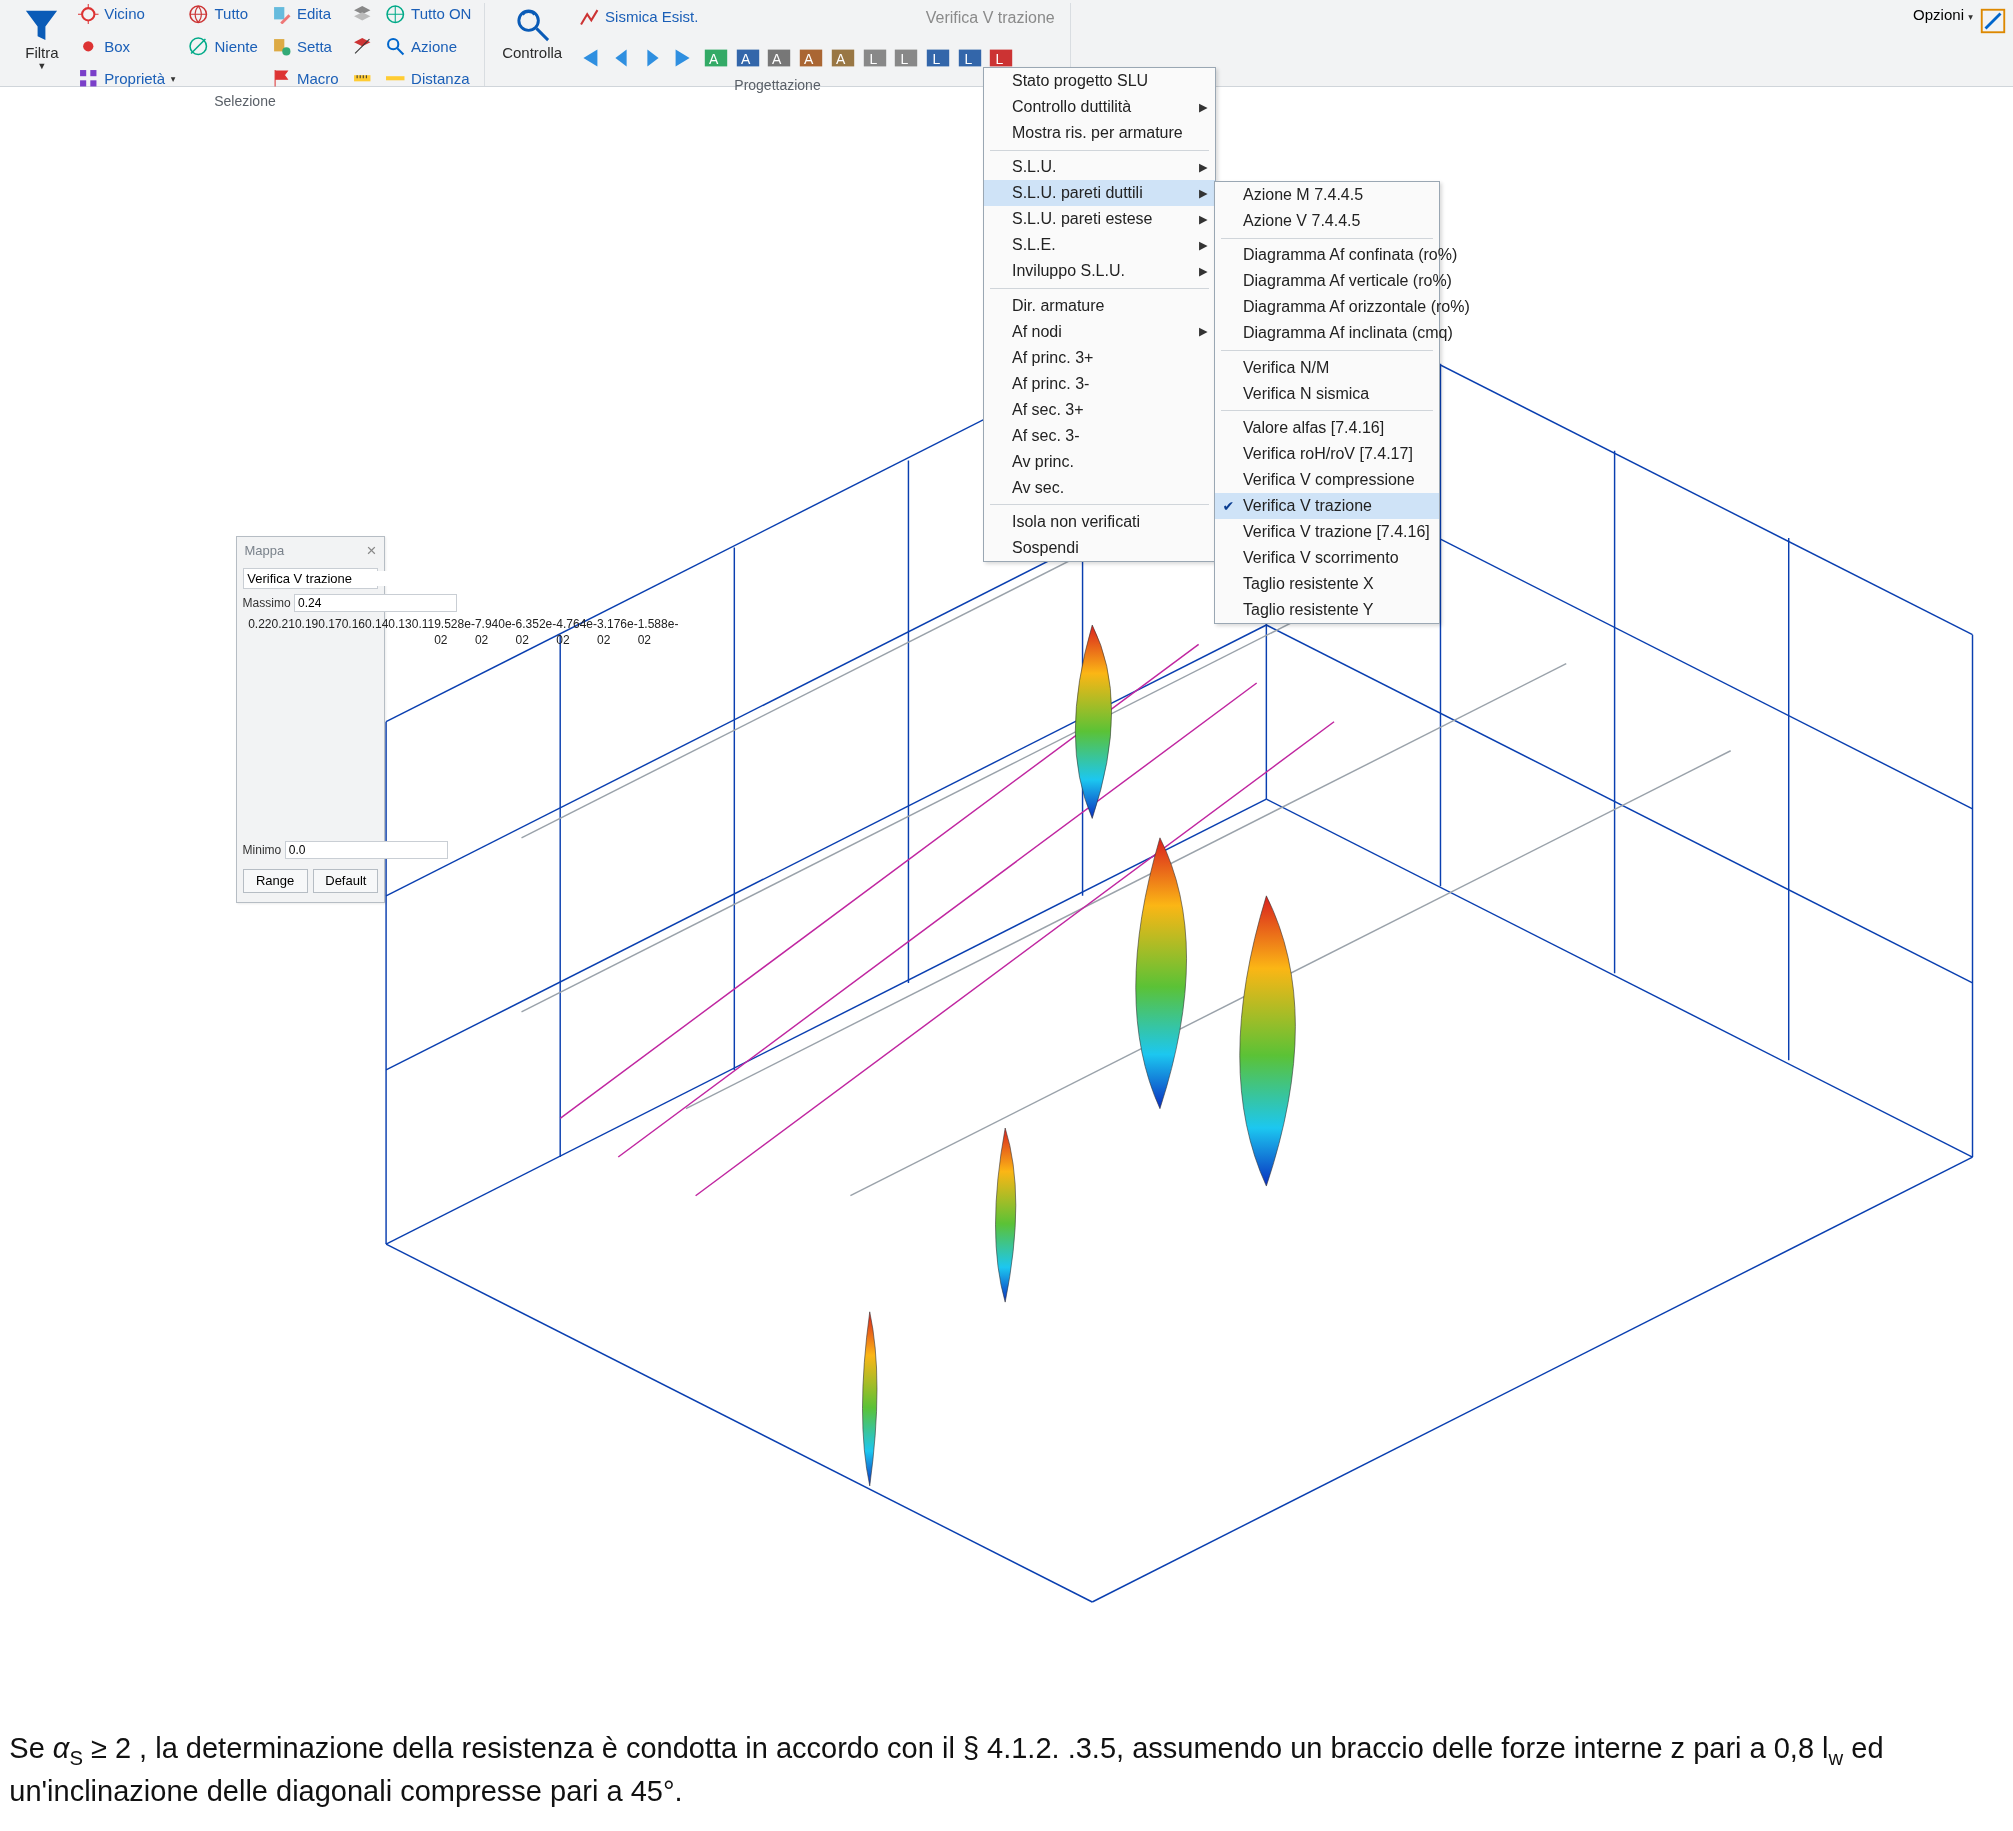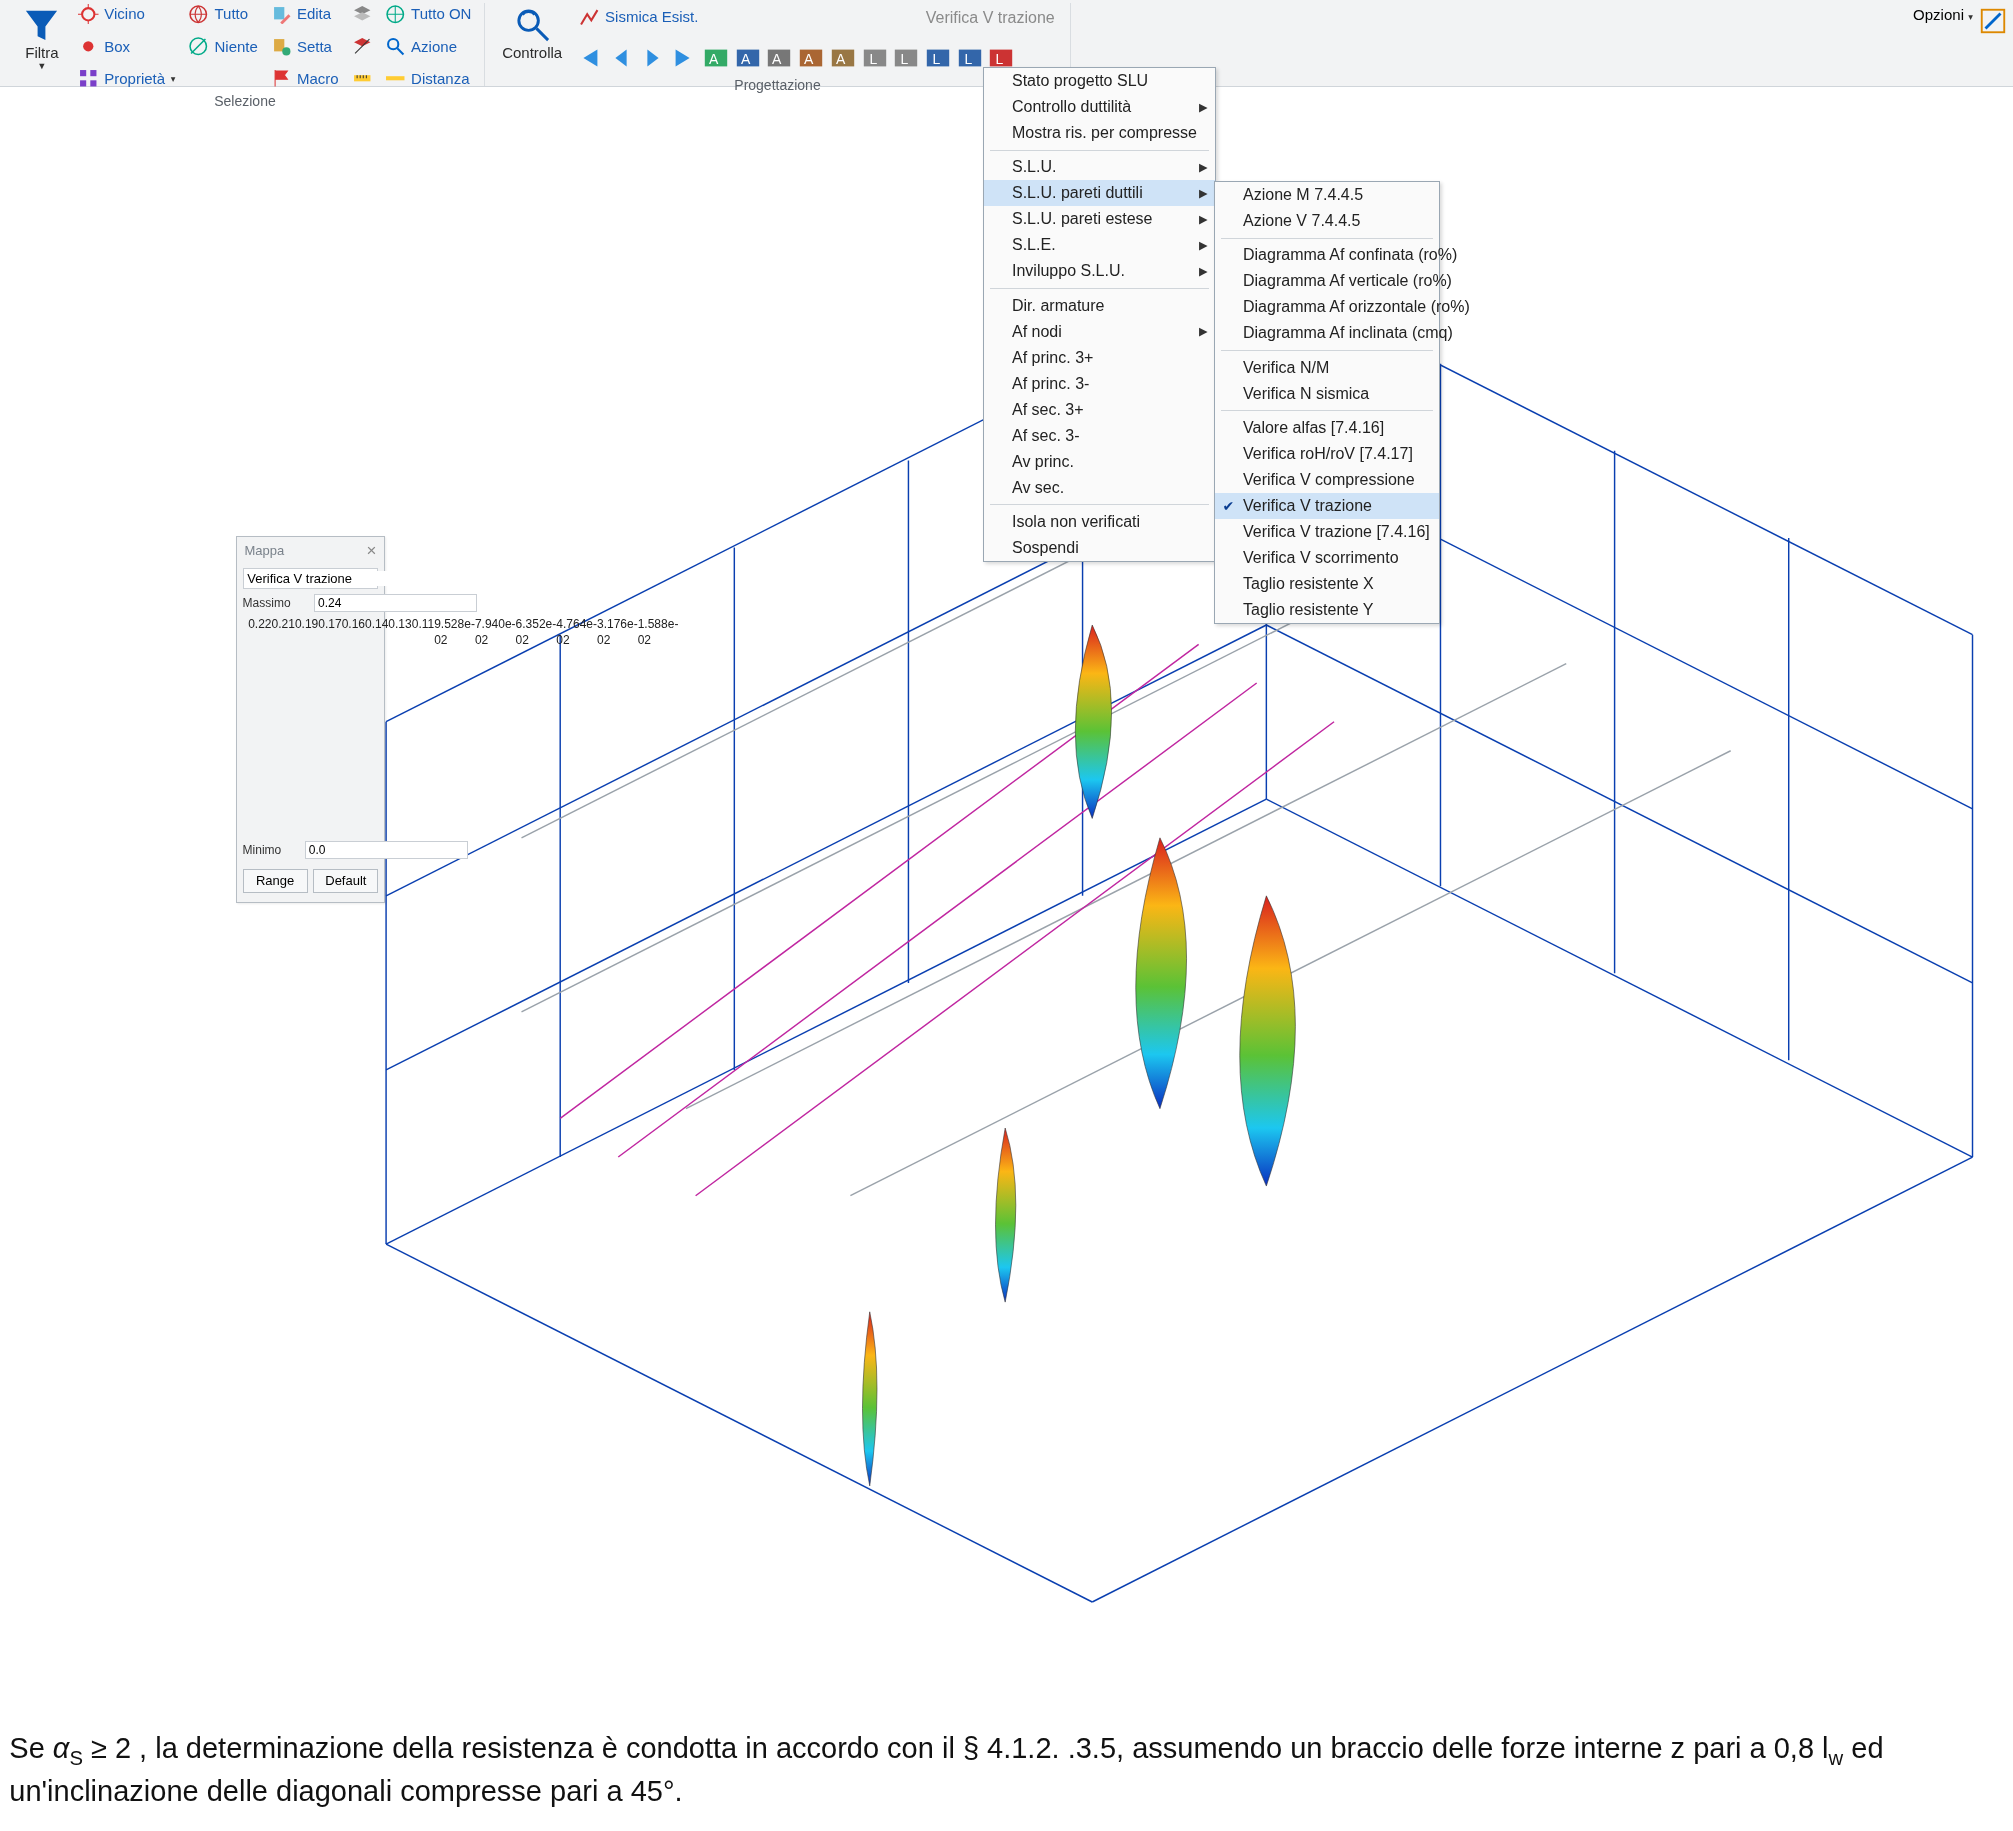--- a/index.html
+++ b/index.html
@@ -36,21 +36,21 @@
   .menu .mi .check { position:absolute; left:7.5px; font-size:14px; color:#0a3d91; }
 
   
   .legend { position:absolute; left:236px; top:536px; width:149px; background:#f2f3f4; border:0.9px solid #b6bdc4; font-size:13px; color:#333; box-shadow:0.9px 0.9px 1.9px rgba(0,0,0,.08);}
   .legend .titlebar { display:flex; justify-content:space-between; align-items:center; padding:3.7px 7.5px; color:#7a828b; }
   .legend .titlebar .close { cursor:pointer; font-size:17px; color:#888; }
   .legend .field { display:flex; align-items:center; background:#fff; border:0.9px solid #c9ced4; margin:3.7px 5.6px; height:20.5px; }
   .legend .field input { border:none; outline:none; flex:1; font-size:13px; padding:0 3.7px; }
   .legend .mmrow { display:flex; align-items:center; padding:1.9px 5.6px; gap:3.7px;}
   .legend .mmrow span { font-size:12px; color:#333; width:52px; }
-  .legend .mmrow input { flex:1; border:0.9px solid #c9ced4; font-size:12px; padding:0.9px 2.8px;margin-left:20px; }
+  .legend .mmrow input { flex:1; border:0.9px solid #c9ced4; font-size:12px; padding:0.9px 2.8px; }
   .legend .scale { display:flex; padding:1.9px 5.6px; }
   .legend .bar { width:17px; display:flex; flex-direction:column; }
   .legend .bar div { flex:1; }
   .legend .vals { display:flex; flex-direction:row; justify-content:space-between; padding-left:5.6px; font-size:12px; line-height:16px; color:#222;}
   .legend .btns { display:flex; gap:5.6px; padding:7.5px 5.6px 9.3px 5.6px; }
   .legend .btns button { flex:1; background:#f7f8f9; border:0.9px solid #b6bdc4; padding:3.7px 0; font-size:13px; cursor:pointer; }
 
   
   .viewport { position:absolute; left:270px; top:93px; right:2.8px; bottom:172px; overflow:hidden; }
   .viewport svg { width:100%; height:100%; }
@@ -412,21 +412,21 @@
 </div>
 
 <div class="menu" id="menu1" style="left:983px; top:67px; width:233px;">
     <div class="mi">
       <span>Stato progetto SLU</span>
     </div>
     <div class="mi sub">
       <span>Controllo duttilità</span>
     </div>
     <div class="mi">
-      <span>Mostra ris. per compresse</span>
+      <span>Mostra ris. per armature</span>
     </div>
     <div class="sep"></div>
     <div class="mi sub">
       <span>S.L.U.</span>
     </div>
     <div class="mi sub highlight">
       <span>S.L.U. pareti duttili</span>
     </div>
     <div class="mi sub">
       <span>S.L.U. pareti estese</span>

